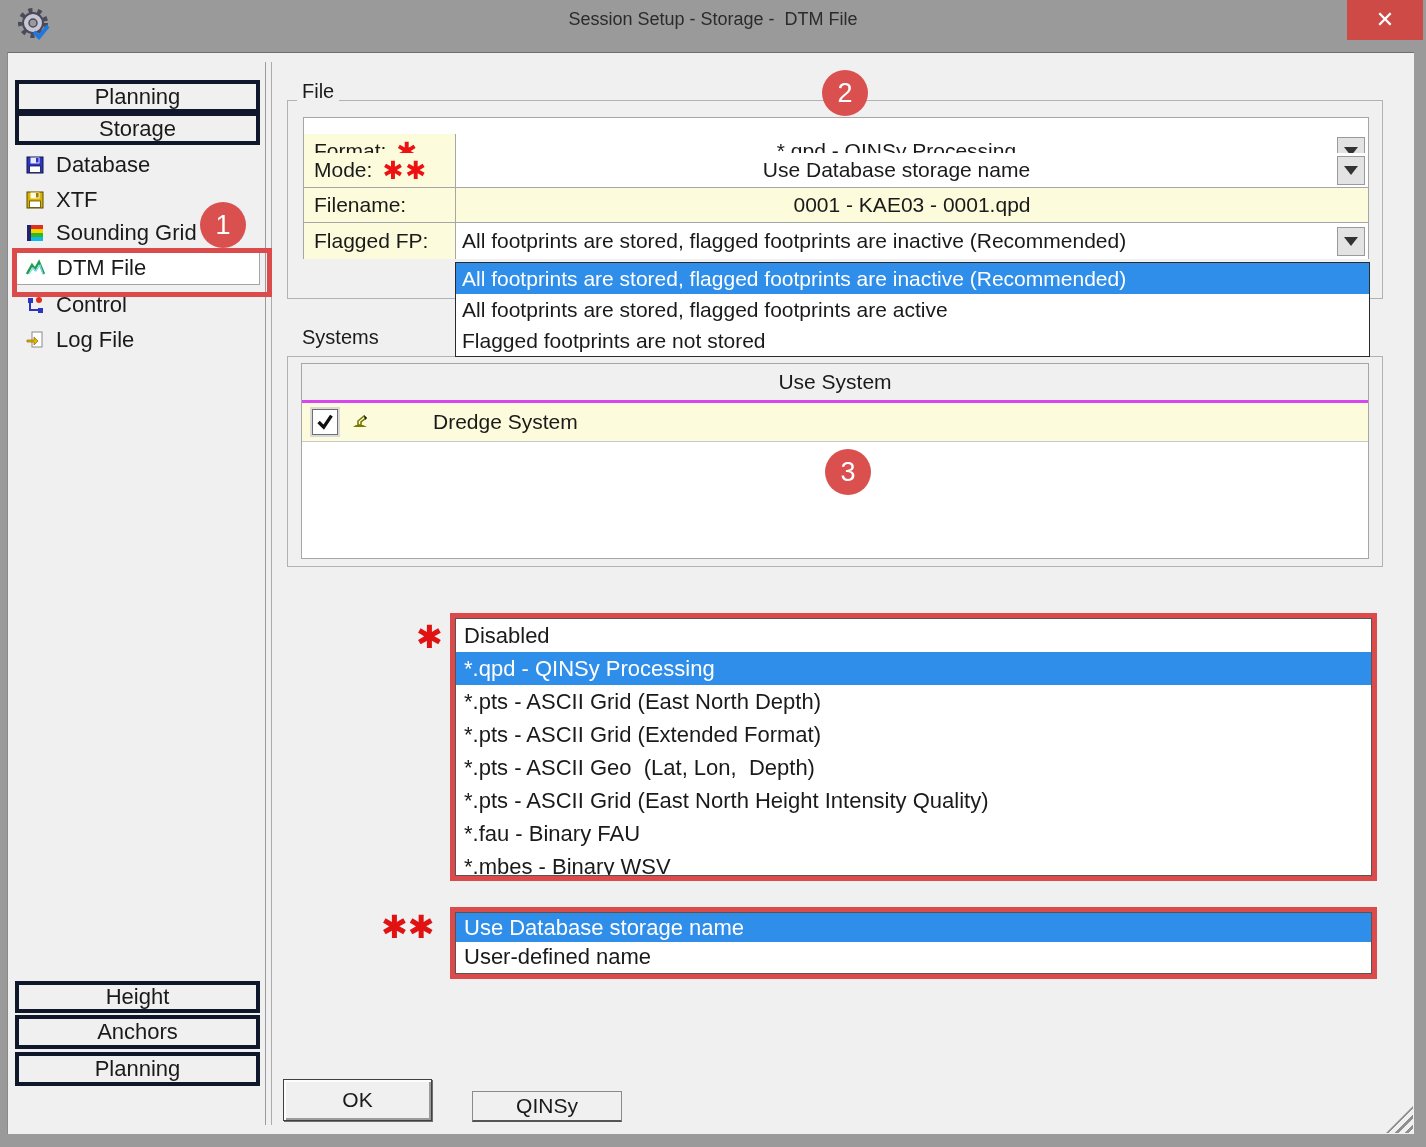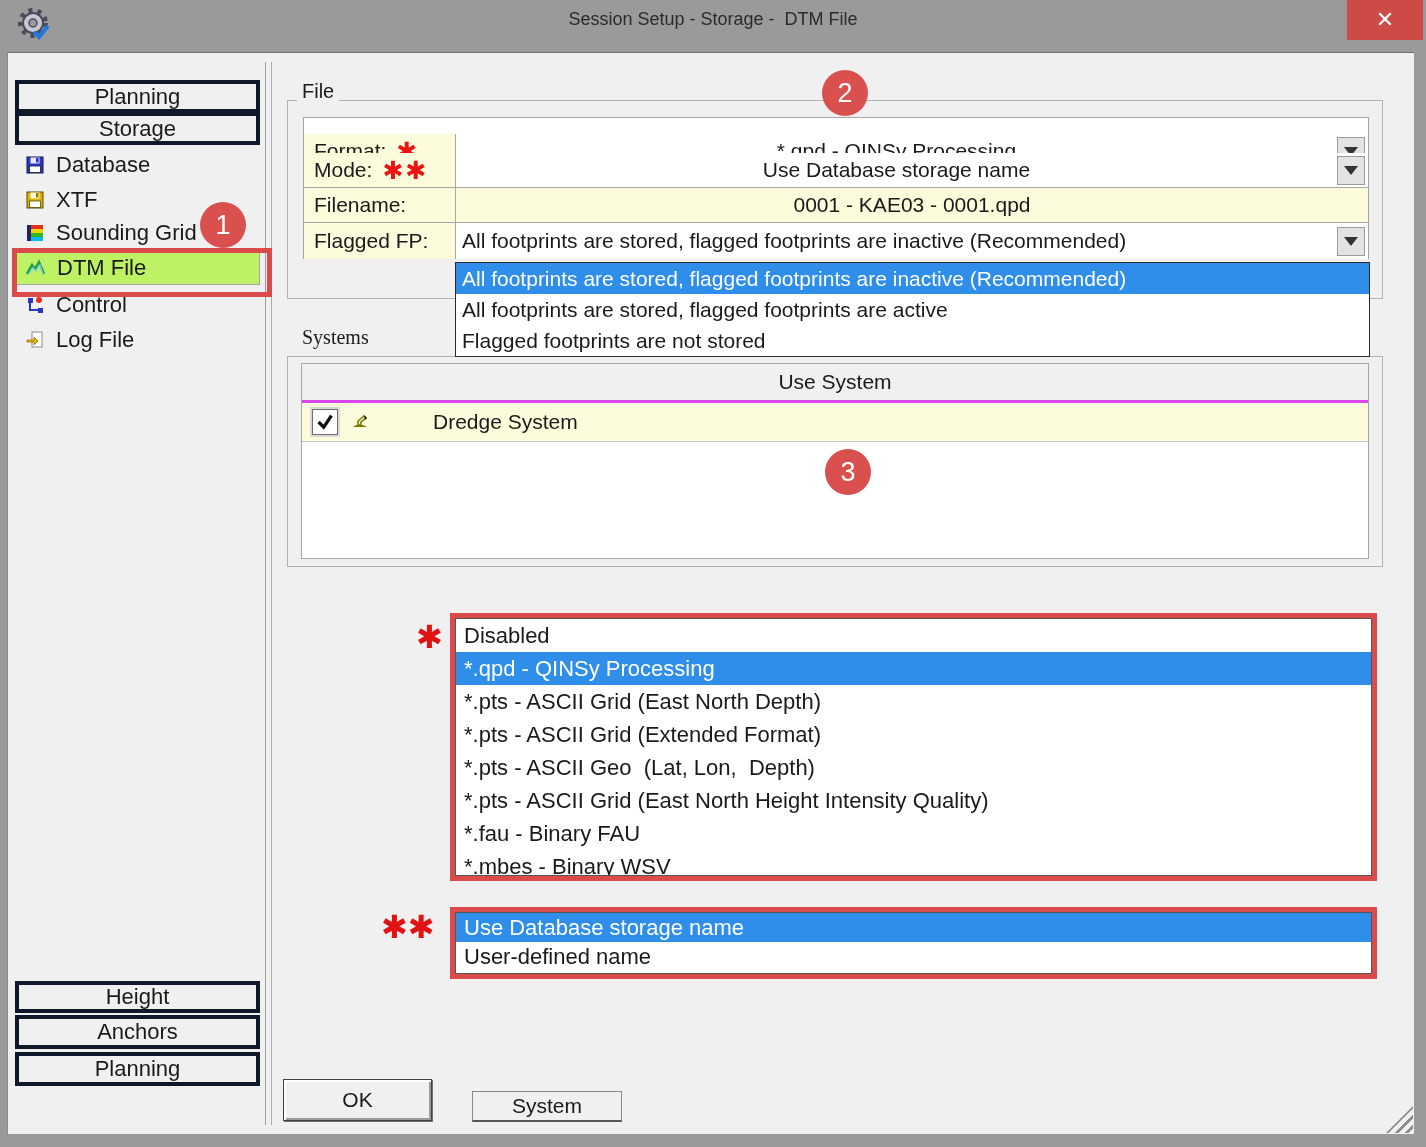--- a/index.html
+++ b/index.html
@@ -22,21 +22,21 @@
          background:#f0f0f0; border-top:1px solid #6f6f6f; border-left:1px solid #8a8a8a;}
   .divider-dark{position:absolute; left:265px; top:62px; width:1px; height:1063px; background:#9b9b9b;}
   .divider-lite{position:absolute; left:271px; top:62px; width:1px; height:1063px; background:#ababab;}
   
   .side-btn{position:absolute; left:15px; width:245px; height:33px; background:#f0f0f0;
          border:4px solid #0f172a; box-sizing:border-box; display:flex; align-items:center;
          justify-content:center; font-size:22px; cursor:pointer;}
   .nav-item{position:absolute; left:16px; width:244px; height:34px; display:flex;
          align-items:center; font-size:22px; padding-left:8px; box-sizing:border-box; cursor:pointer;}
   .nav-item .ic{width:22px; display:flex; justify-content:center; margin-right:10px;}
-  .nav-item.selected{background:#bef264; border:1px solid #a5a5a5;}
+  .nav-item.selected{background:#ffffff; border:1px solid #a5a5a5;}
   .sel-annot{position:absolute; left:12px; top:248px; width:250px; height:39px;
          border:5px solid #dc4b4b; z-index:6;}
   
   .badge{position:absolute; width:46px; height:46px; border-radius:50%; background:#d9504f;
          color:#fff; font-size:27px; display:flex; align-items:center; justify-content:center; z-index:9;}
   .req{color:#ee1111; font-size:25px; margin-left:10px; letter-spacing:2px;}
   .annot-star{position:absolute; color:#e11212; font-size:32px; z-index:9;}
   
   .groupbox{position:absolute; border:1px solid #b2b2b2; background:#f0f0f0;}
   .group-label{position:absolute; background:#f0f0f0; padding:0 5px; font-size:20px; z-index:2;}
@@ -241,21 +241,21 @@
     </div>
   </div>
 
   <div class="open-dd">
     <div class="item sel">All footprints are stored, flagged footprints are inactive (Recommended)</div>
     <div class="item">All footprints are stored, flagged footprints are active</div>
     <div class="item">Flagged footprints are not stored</div>
   </div>
 
   <div class="groupbox" style="left:287px; top:356px; width:1094px; height:209px;"></div>
-  <div class="group-label" style="left:297px; top:326px;font-family:Liberation Serif, serif;">Systems</div>
+  <div class="group-label" style="left:297px; top:326px;">Systems</div>
 
   <div class="sys-table">
     <div class="sys-head">Use System</div>
     <div class="sys-row">
       <span class="chk">
         <svg width="18" height="18" viewBox="0 0 14 14">
           <path d="M2 7 L6 11 L12 2" fill="none" stroke="#111" stroke-width="2.6"></path>
         </svg>
       </span>
       <span class="sysic">
@@ -286,16 +286,16 @@
 
   <span class="annot-star" style="left:381px; top:908px;">✱✱</span>
   <div class="red-box" style="left:450px; top:907px; width:917px; height:62px;">
     <div class="plain-list mode-list">
       <div class="item sel">Use Database storage name</div>
       <div class="item">User-defined name</div>
     </div>
   </div>
 
   <div class="btn ok">OK</div>
-  <div class="btn cancel">System</div>
+  <div class="btn cancel">QINSy</div>
 
   <div class="grip"></div>
 </div>
 
 </body></html>

